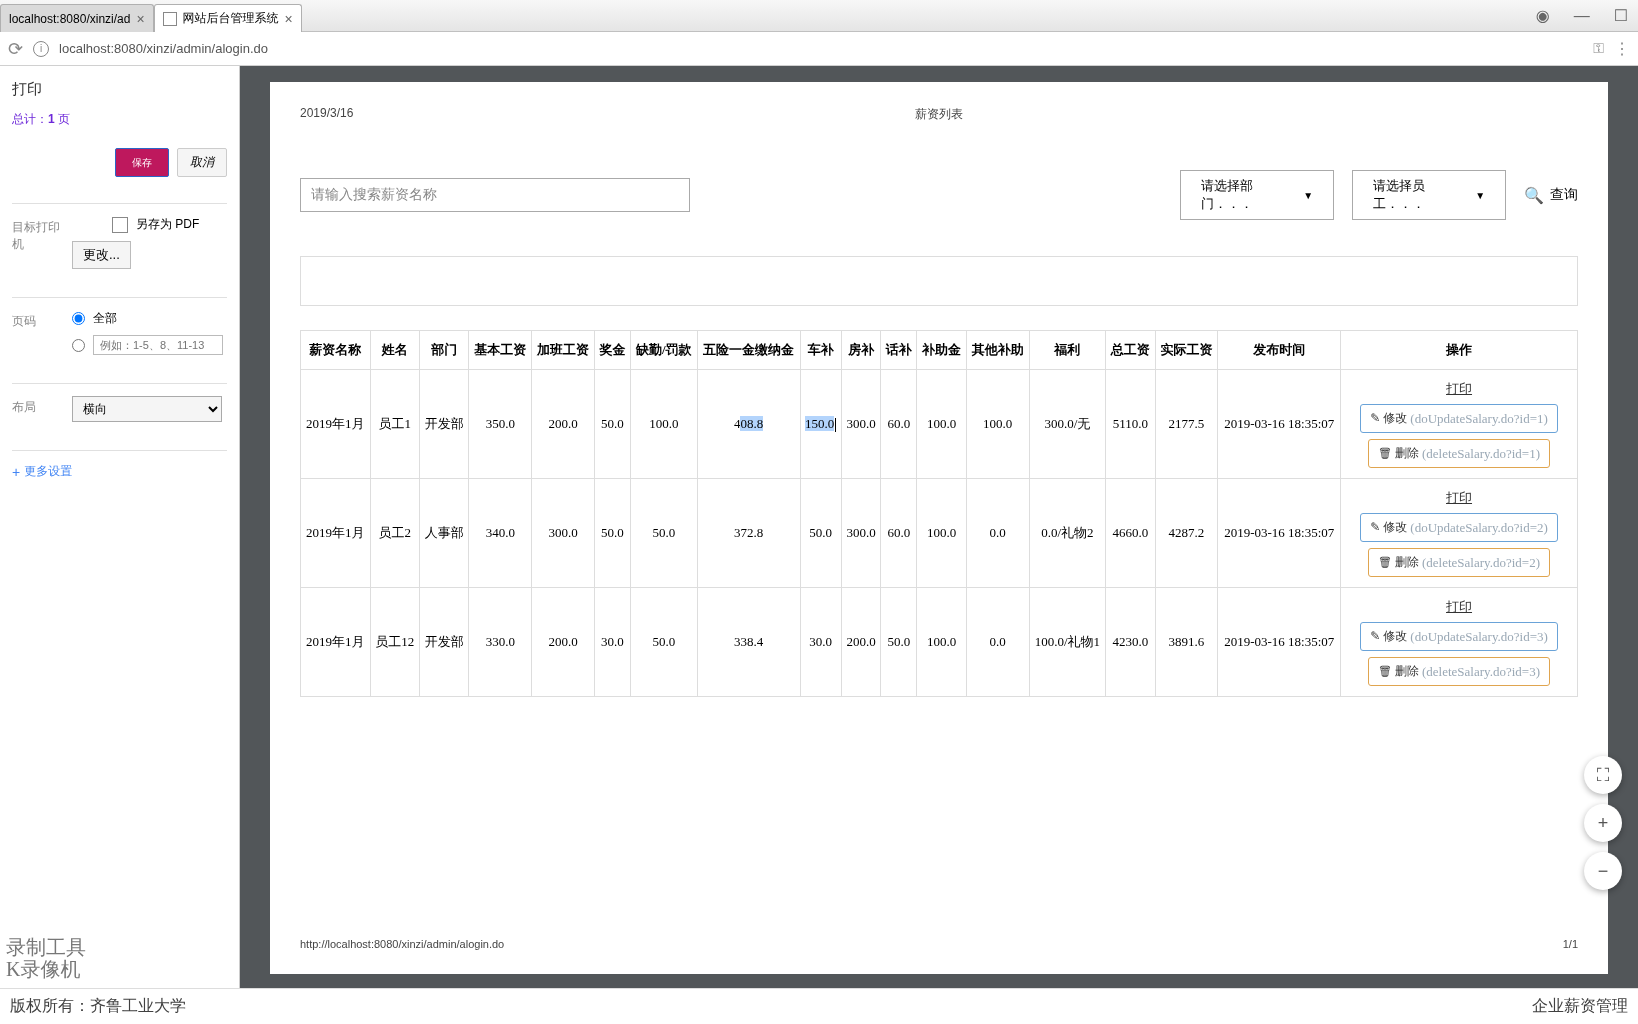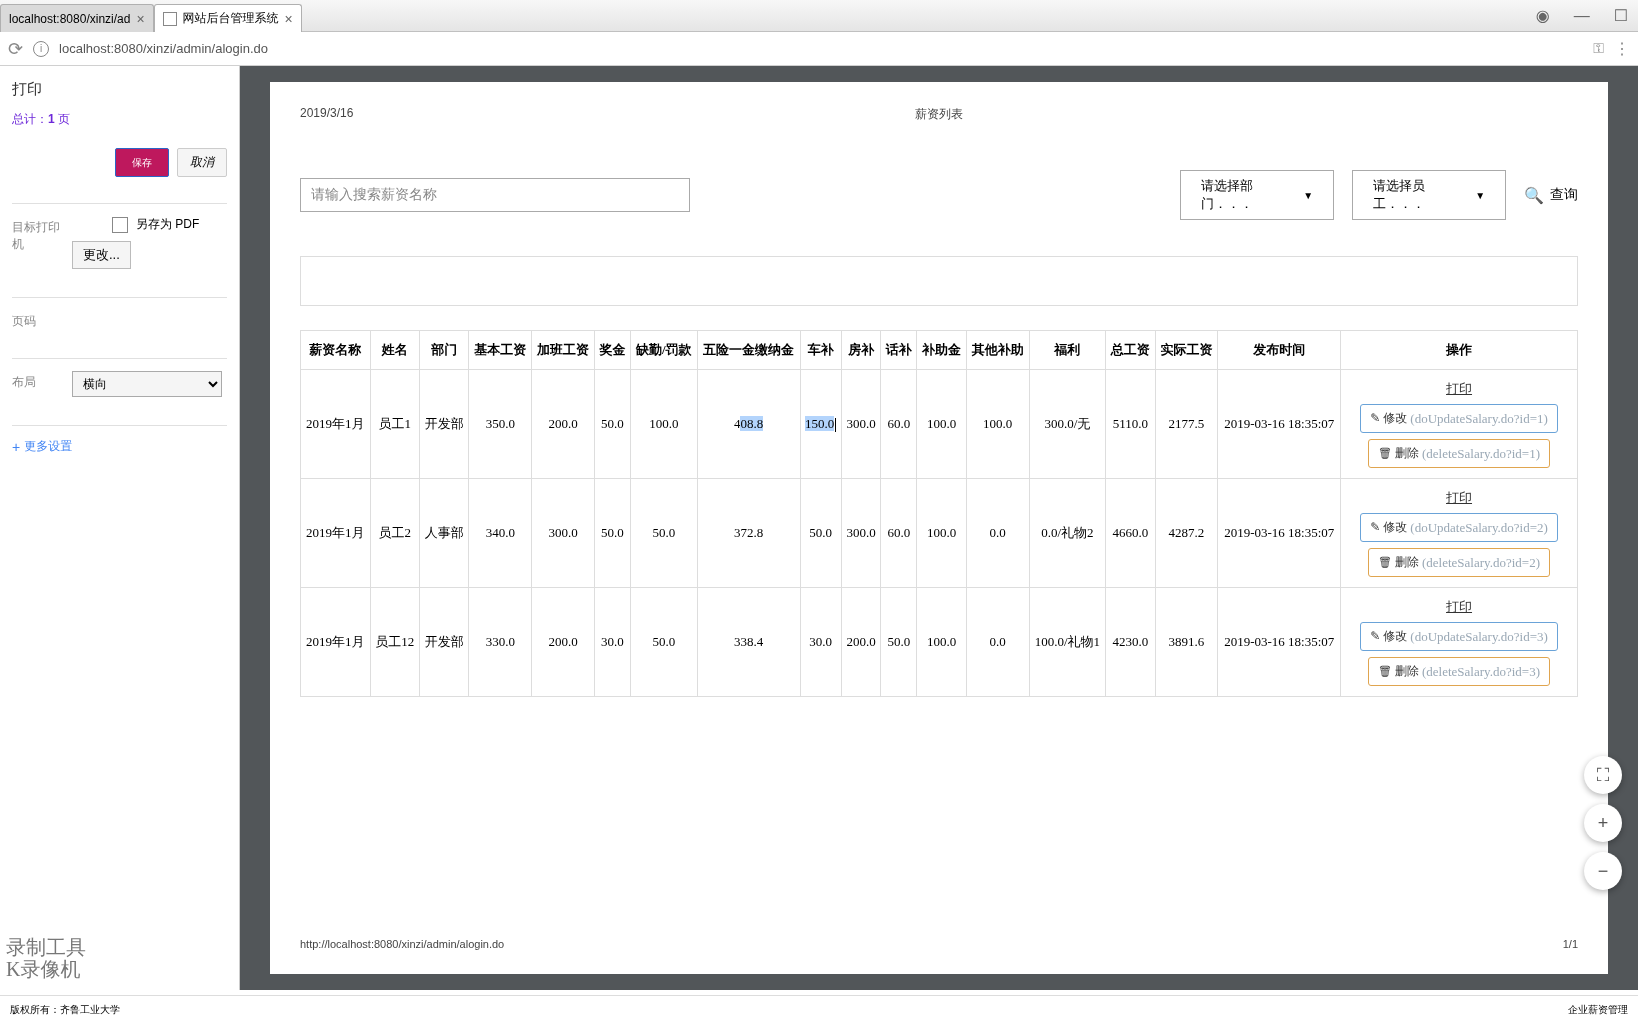--- a/index.html
+++ b/index.html
@@ -77,21 +77,21 @@
     .cursor-caret { display: inline-block; width: 1px; height: 14px; background: #000; vertical-align: middle; margin-left: 1px; }
     
     .page-footer { margin-top: auto; display: flex; justify-content: space-between; font-size: 11px; color: #444; padding-top: 30px; }
     
     
     .float-controls { position: absolute; right: 16px; bottom: 100px; display: flex; flex-direction: column; gap: 10px; }
     .float-btn { width: 38px; height: 38px; background: #fff; border-radius: 50%; box-shadow: 0 2px 6px rgba(0,0,0,0.3); display: flex; align-items: center; justify-content: center; cursor: pointer; color: #555; font-size: 18px; }
     
     
     .watermark { position: absolute; left: 6px; bottom: 44px; color: #777; font-family: SimSun, serif; font-size: 20px; text-shadow: 1px 1px 0 #fff, -1px -1px 0 #fff; line-height: 1.1; pointer-events: none; }
-    .bottom-bar { position: fixed; bottom: 0; left: 0; right: 0; height: 29px; display: flex; justify-content: space-between; align-items: center; padding: 0 10px; font-size: 10px; color: #000000; border-top: 1px solid #ddd; background: #fff; }
+    .bottom-bar { position: fixed; bottom: 0; left: 0; right: 0; height: 36px; display: flex; justify-content: space-between; align-items: center; padding: 0 10px; font-size: 16px; color: #404040; border-top: 1px solid #ddd; background: #fff; }
   </style>
 </head>
 <body>
 
 <div class="browser-chrome">
   <div class="tab-bar">
     <div class="tab inactive">
       <span>localhost:8080/xinzi/ad</span>
       <span class="close-x">×</span>
     </div>
@@ -133,20 +133,30 @@
         <div class="pdf-opt">
           <span class="pdf-box"></span>
           <span>另存为 PDF</span>
         </div>
         <button class="btn-change">更改...</button>
       </div>
     </div>
     <div class="separator-line"></div>
     <div class="setting-row">
       <div class="setting-label">页码</div>
+      <div class="setting-body">
+        <label class="radio-opt">
+          <input type="radio" checked="" style="">
+          <span>全部</span>
+        </label>
+        <label class="radio-opt">
+          <input type="radio" style="">
+          <input type="text" class="range-input" placeholder="例如：1-5、8、11-13" style="">
+        </label>
+      </div>
     </div>
     <div class="separator-line"></div>
     <div class="setting-row">
       <div class="setting-label">布局</div>
       <div class="setting-body">
         <select class="orient-select">
           <option>横向</option>
         </select>
       </div>
     </div>

